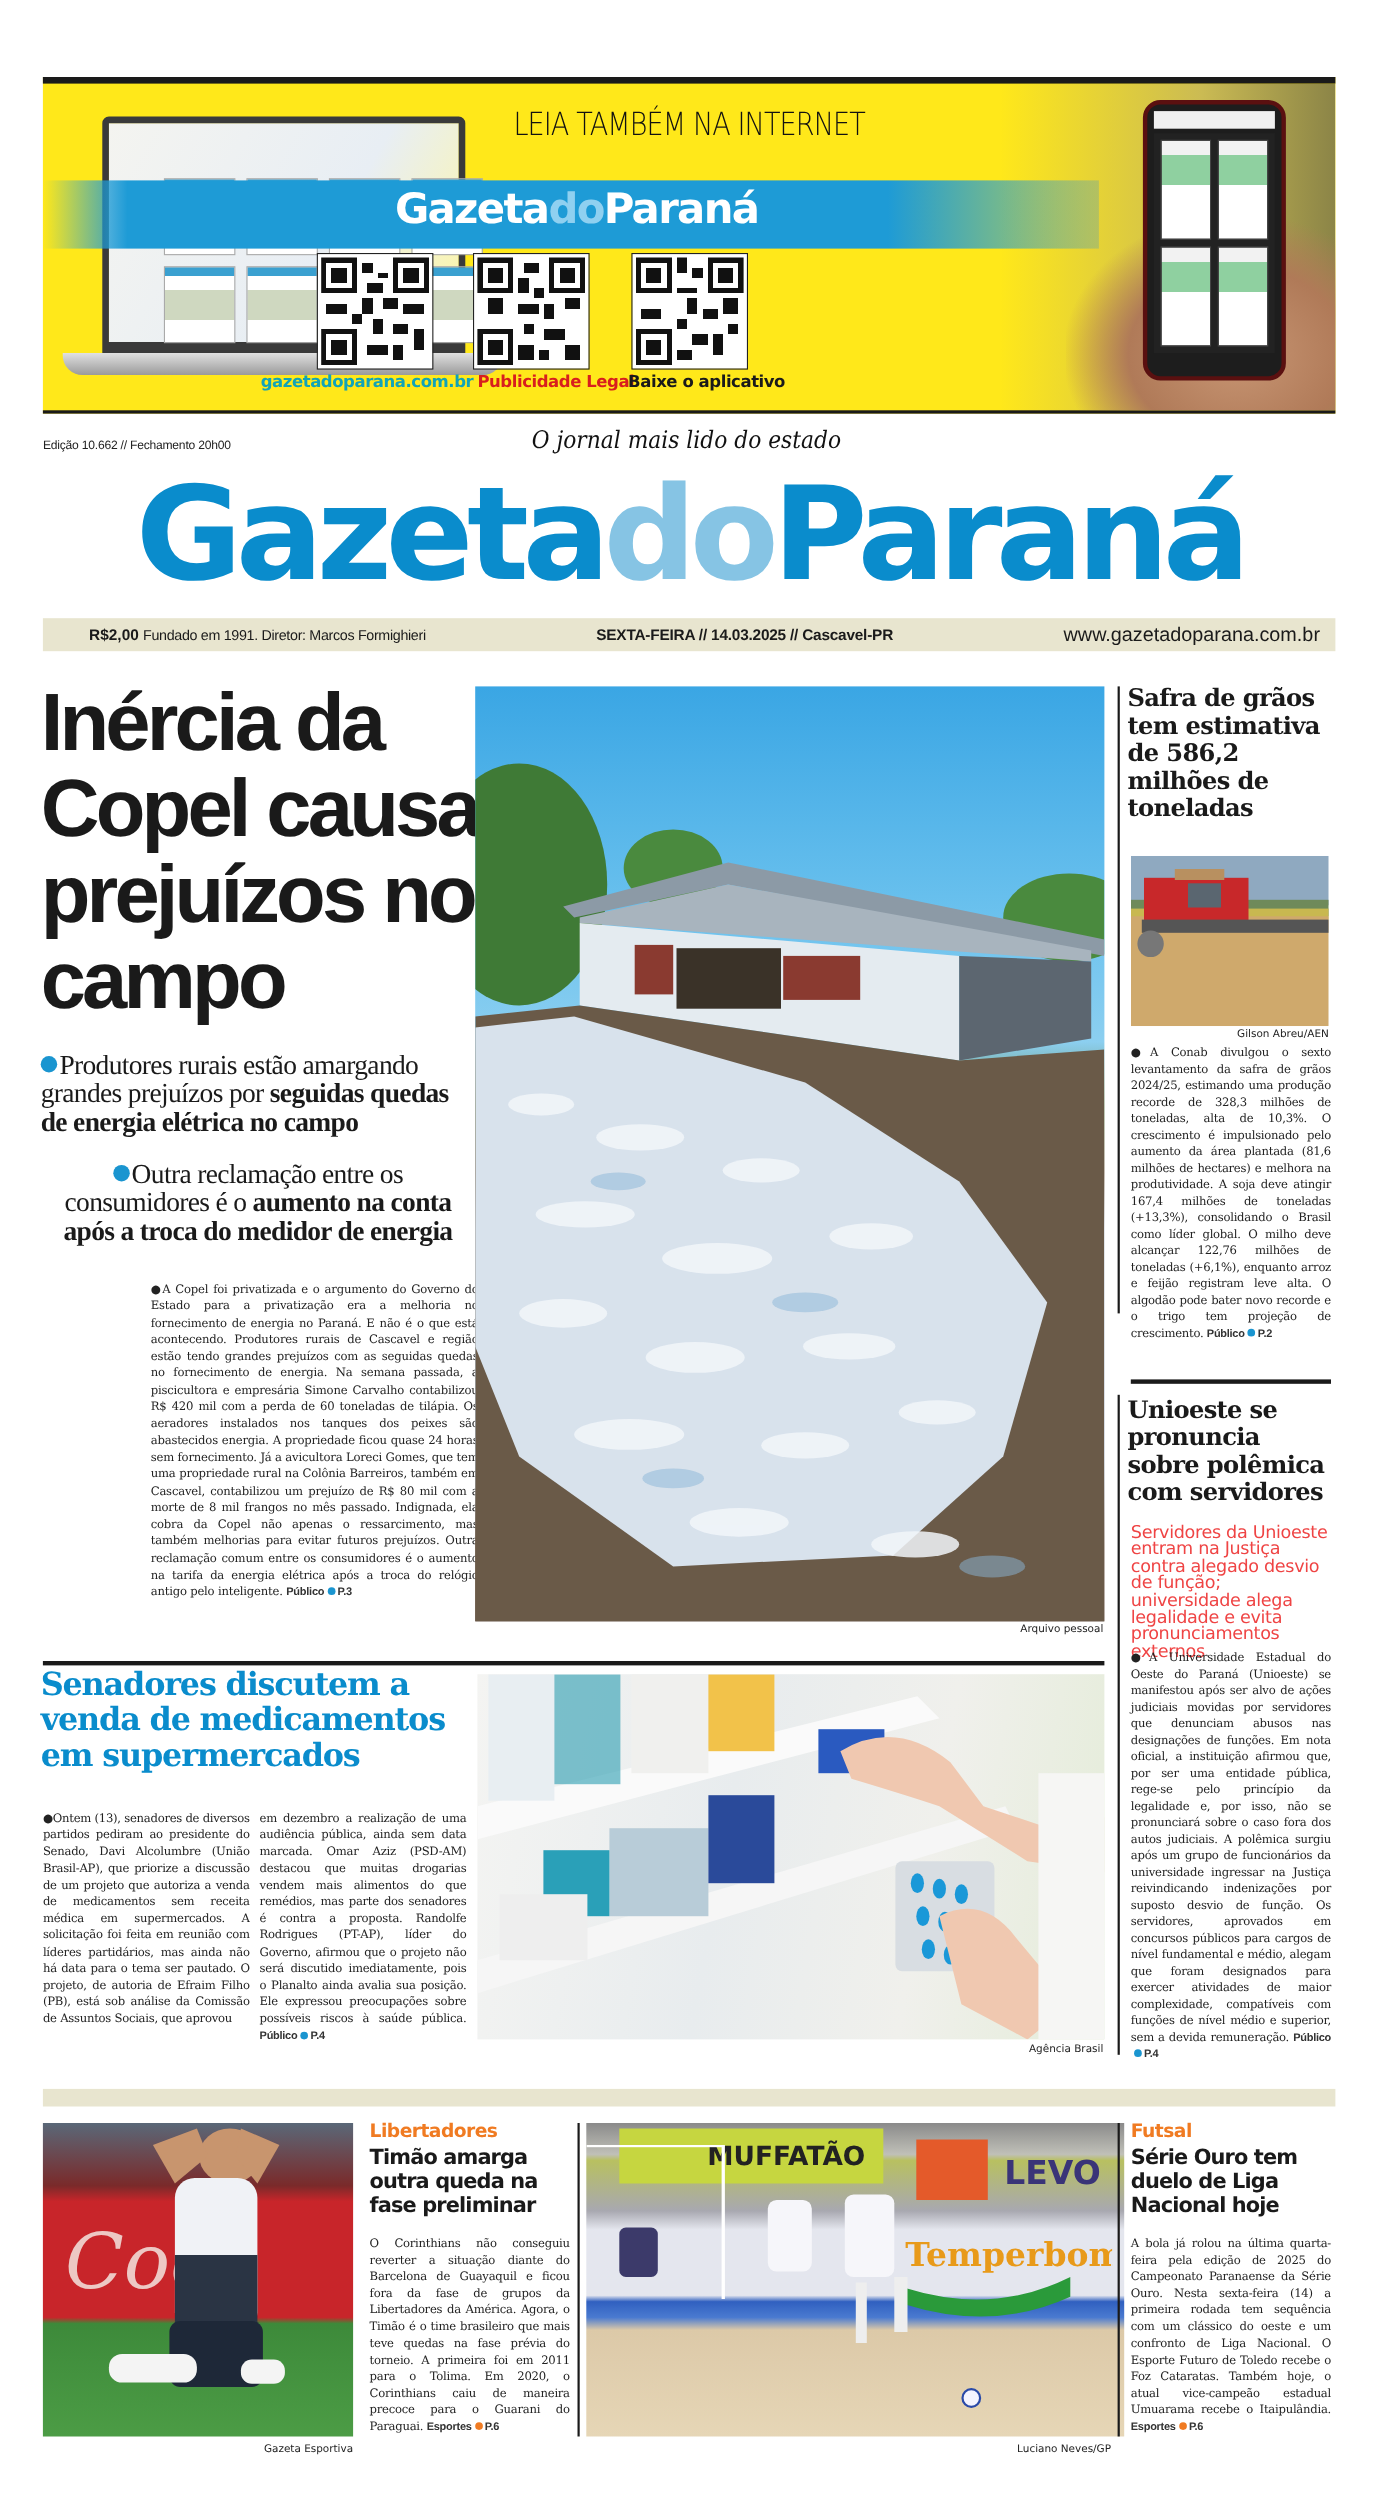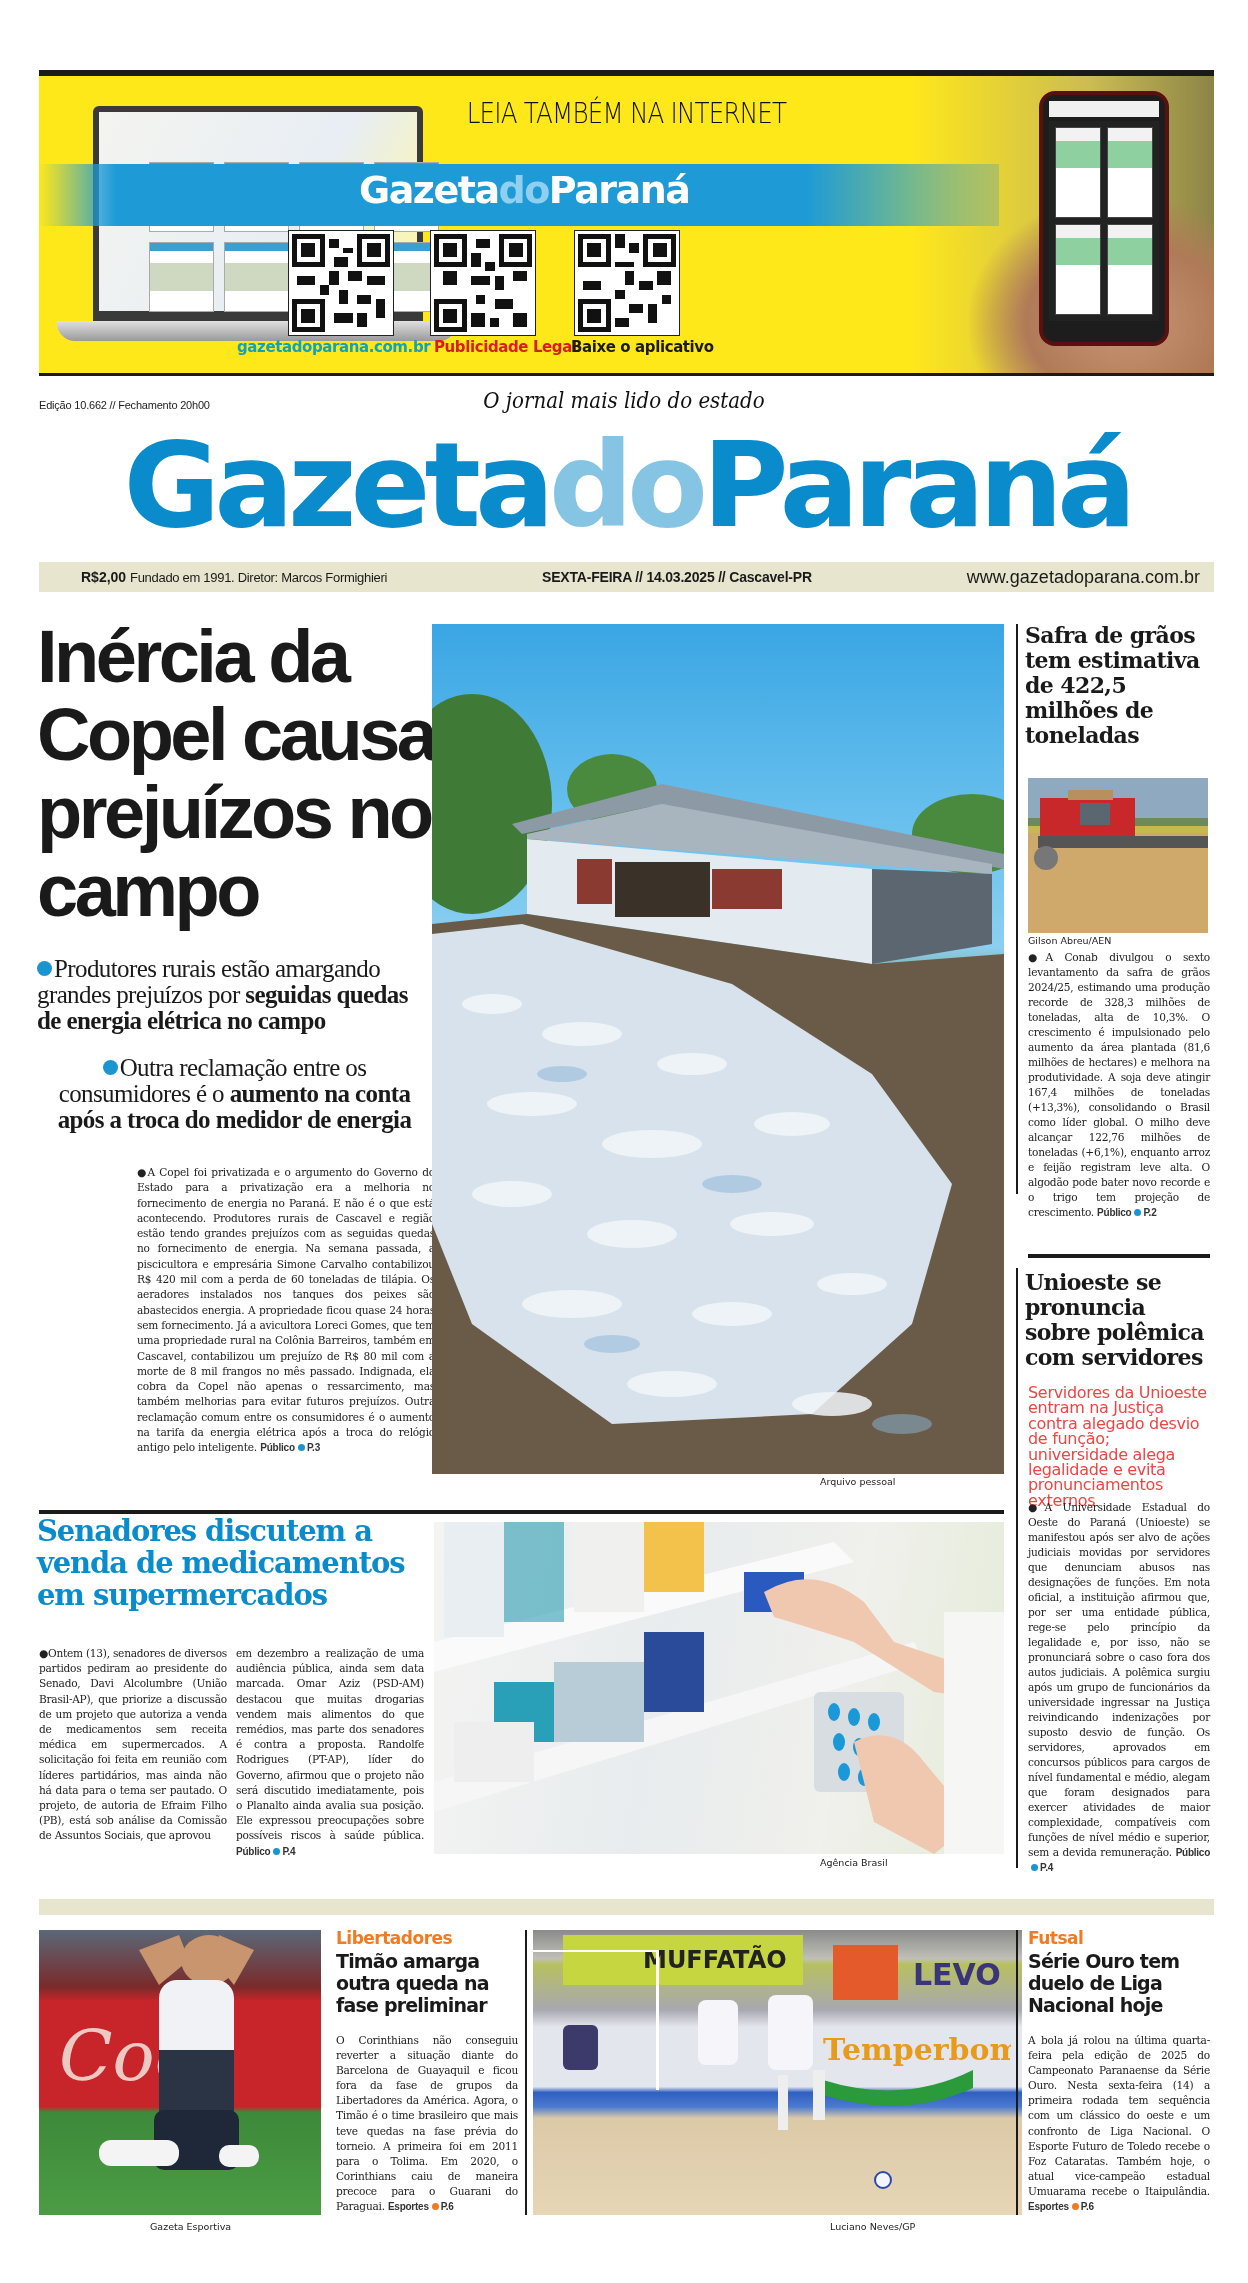--- a/index.html
+++ b/index.html
@@ -44,21 +44,21 @@
   .bullet-dot { display: inline-block; width: 15px; height: 15px; border-radius: 50%; background: #1a95d0; margin-right: 2px; vertical-align: 1px; }
   .deck { left: 37px; width: 395px; font-family: "Liberation Serif", serif; font-size: 25px; line-height: 26px; letter-spacing: -0.6px; color: #1a1a1a; }
   .deck b { font-weight: bold; }
   .lead-body { left: 137px; top: 1165px; width: 298px; font-family: "DejaVu Serif", serif; font-size: 10.6px; line-height: 15.3px; text-align: justify; color: #222; letter-spacing: -0.2px; }
   .section-ref { font-family: "Liberation Sans", sans-serif; font-size: 10px; font-weight: bold; color: #333; }
   .ref-dot { display: inline-block; width: 7px; height: 7px; border-radius: 50%; background: #1a95d0; margin: 0 2px 0 3px; }
   .ref-dot.orange { background: #f07b22; }
 
   .main-photo { left: 432px; top: 624px; width: 572px; height: 850px; overflow: hidden; background: linear-gradient(180deg, #3aa6e4 0%, #6cc2ee 25%, #8ccff0 38%, #6b8f5a 45%, #7a6a50 52%, #c9d6e4 58%, #b7c8dc 72%, #a8bcd2 82%, #6a5444 92%, #5a4636 100%); }
   .main-photo svg { width: 100%; height: 100%; display: block; }
-  .credit { font-family: "DejaVu Sans", sans-serif; font-size: 9.5px; color: #222; }
+  .credit { font-family: "DejaVu Sans", sans-serif; font-size: 9.5px; color: #222; text-align: right; }
 
   
   .vrule { background: #1a1a1a; width: 2px; }
   .right-head { left: 1025px; width: 190px; font-family: "DejaVu Serif", serif; font-weight: bold; font-size: 22px; line-height: 25px; letter-spacing: -0.6px; color: #1a1a1a; }
   .harvester { left: 1028px; top: 778px; width: 180px; height: 155px; overflow: hidden; }
   .right-body { left: 1028px; width: 182px; font-family: "DejaVu Serif", serif; font-size: 10.6px; line-height: 15px; text-align: justify; color: #222; letter-spacing: -0.25px; }
   .rule-h { background: #1a1a1a; height: 4px; }
   .sub-blue { left: 1028px; top: 1385px; width: 185px; font-family: "DejaVu Sans", sans-serif; font-size: 16px; line-height: 15.4px; color: #ef4444; letter-spacing: -0.3px; }
 
   
@@ -279,21 +279,21 @@
         <ellipse cx="180" cy="720" rx="28" ry="9"></ellipse>
         <ellipse cx="470" cy="800" rx="30" ry="10"></ellipse>
     </g>
   </svg>
 </div>
 <div class="abs credit" style="left:820px; top:1476px; width:183px;">Arquivo pessoal</div>
 
 <div class="abs vrule" style="left:1016px; top:624px; height:570px;"></div>
 <div class="abs vrule" style="left:1016px; top:1268px; height:600px;"></div>
 
-<h2 class="abs right-head" style="top:623px;">Safra de grãos tem estimativa de 422,5 milhões de toneladas</h2>
+<h2 class="abs right-head" style="top:623px;">Safra de grãos tem estimativa de 586,2 milhões de toneladas</h2>
 <div class="abs harvester">
   <svg viewBox="0 0 180 155" preserveAspectRatio="none" width="180" height="155">
     <rect width="180" height="45" fill="#8fa9c0"></rect>
     <rect y="40" width="180" height="15" fill="#6f8a5a"></rect>
     <rect y="48" width="180" height="10" fill="#c8b850"></rect>
     <rect y="55" width="180" height="100" fill="#cfa96c"></rect>
     <rect x="12" y="20" width="95" height="40" fill="#c8282a"></rect>
     <rect x="52" y="25" width="30" height="22" fill="#5a6670"></rect>
     <rect x="40" y="12" width="45" height="10" fill="#b89060"></rect>
     <rect x="10" y="58" width="170" height="12" fill="#555"></rect>

